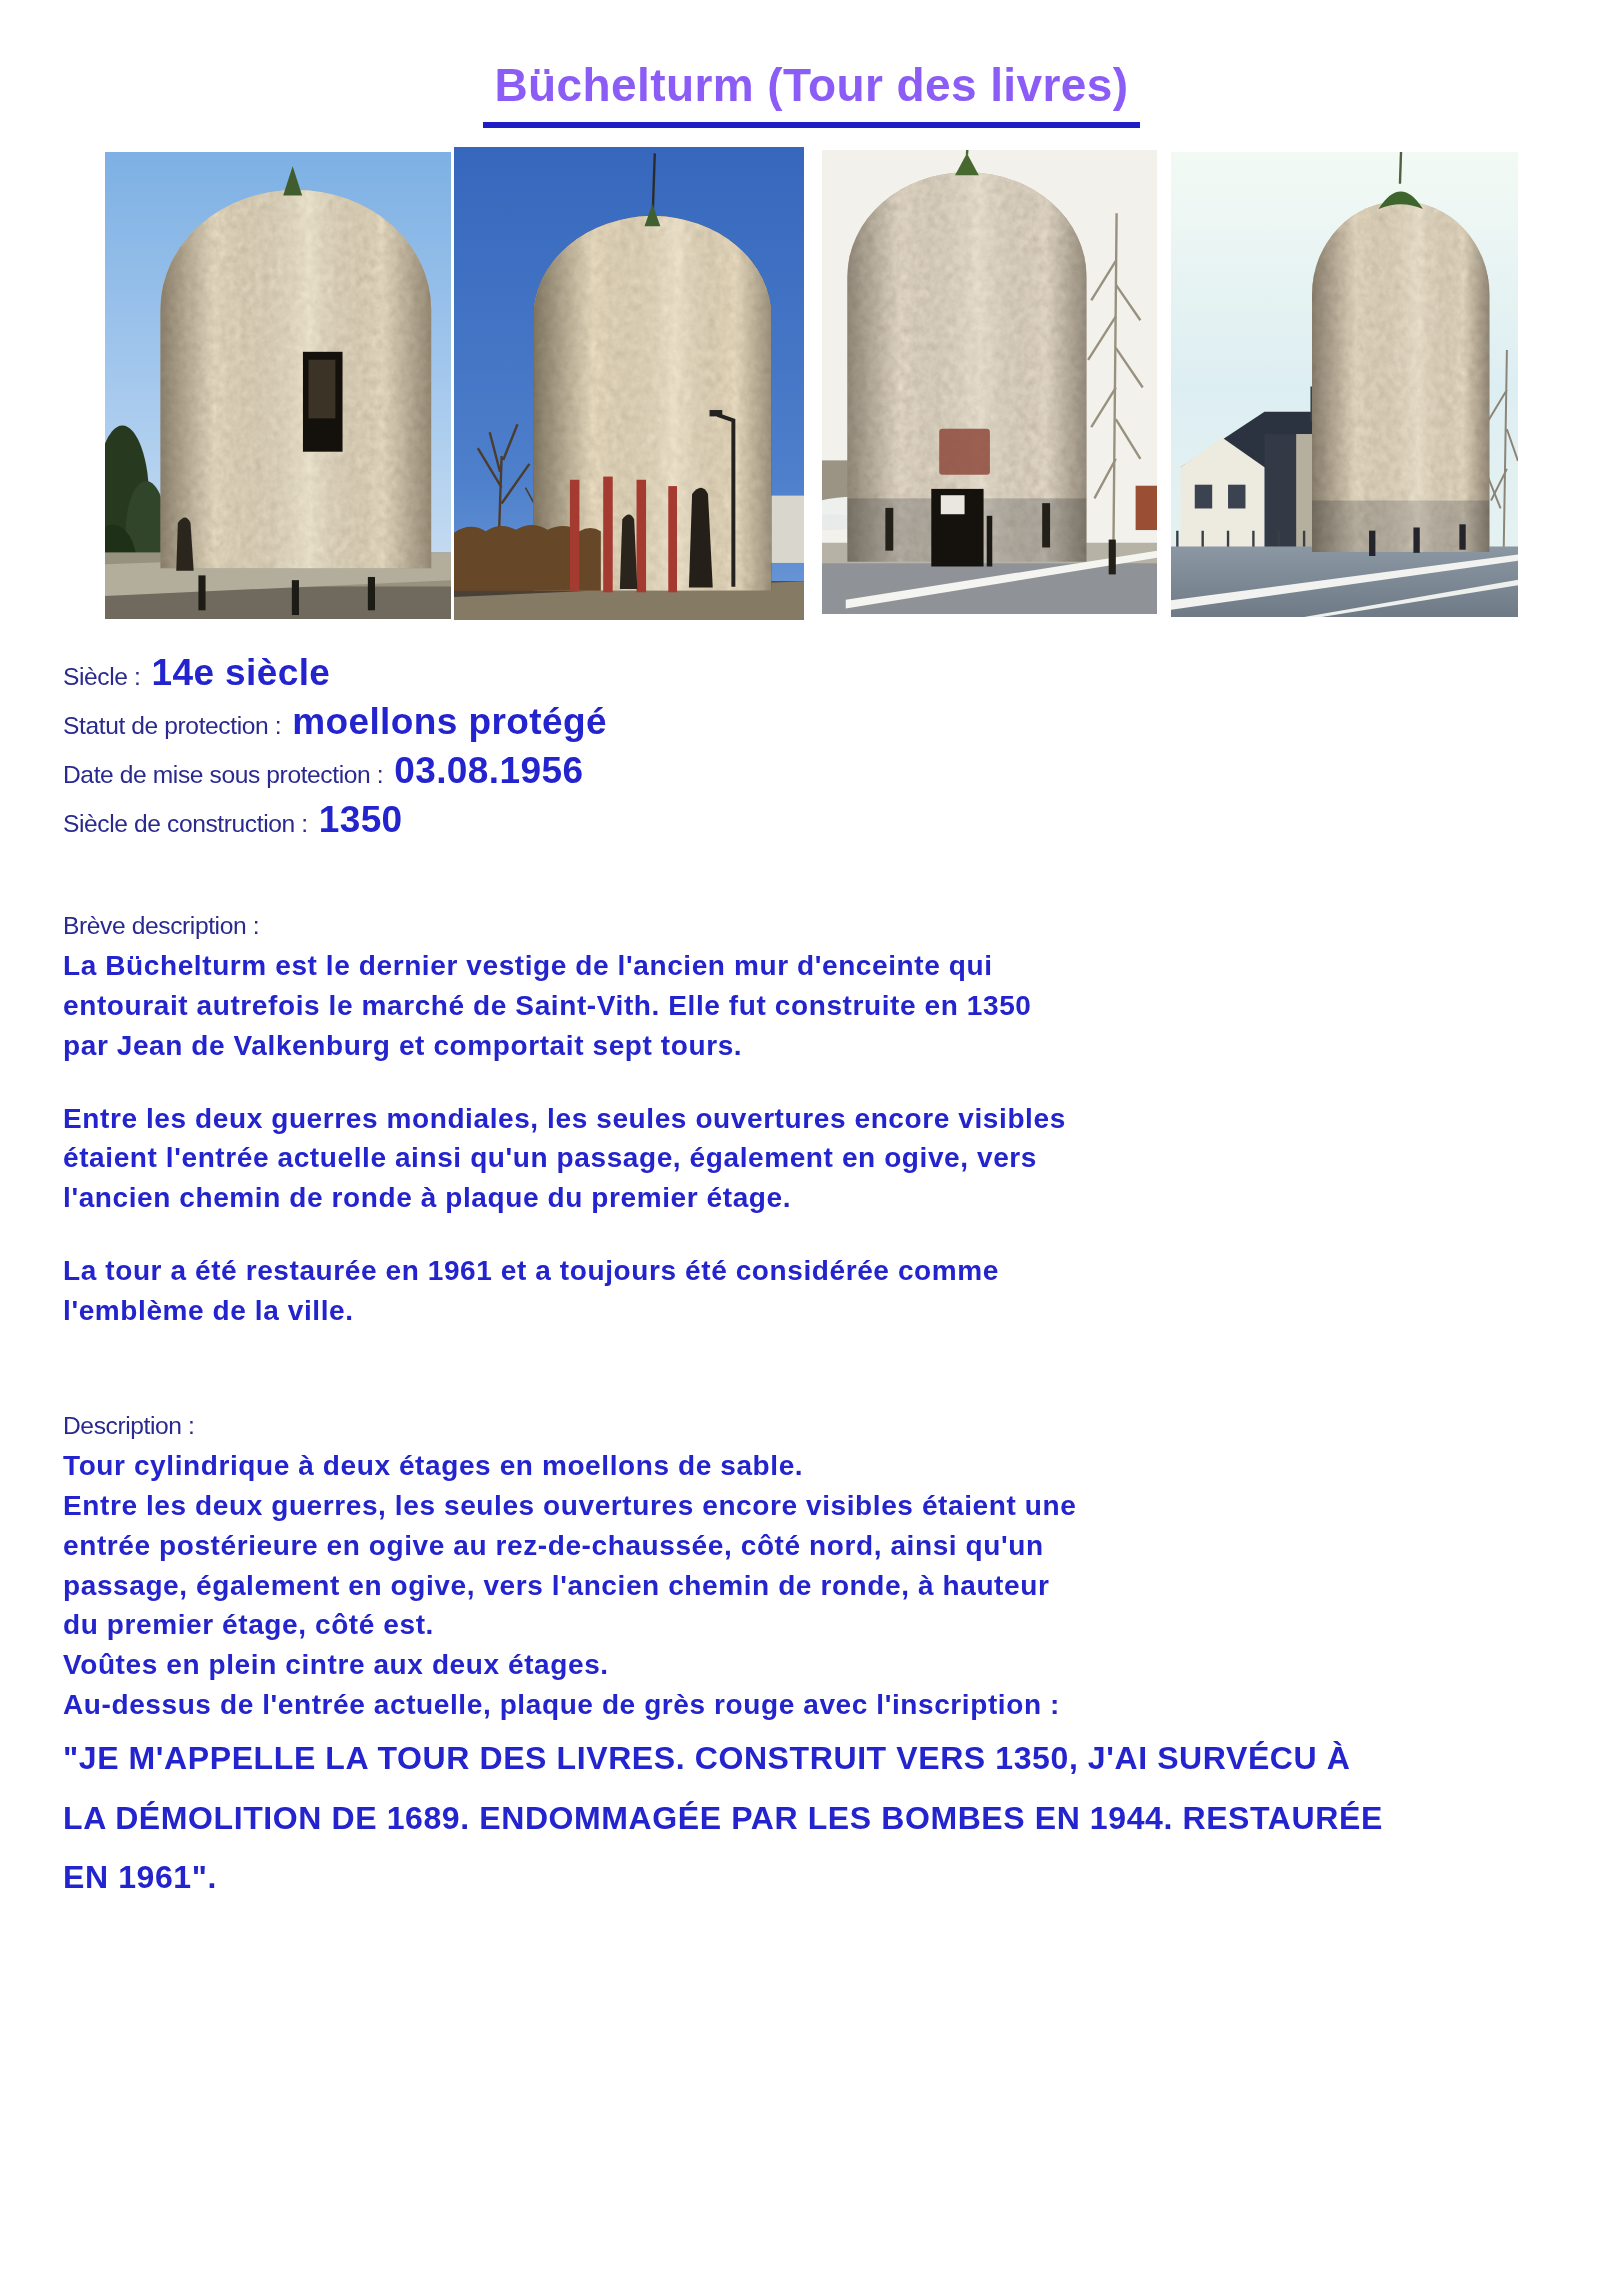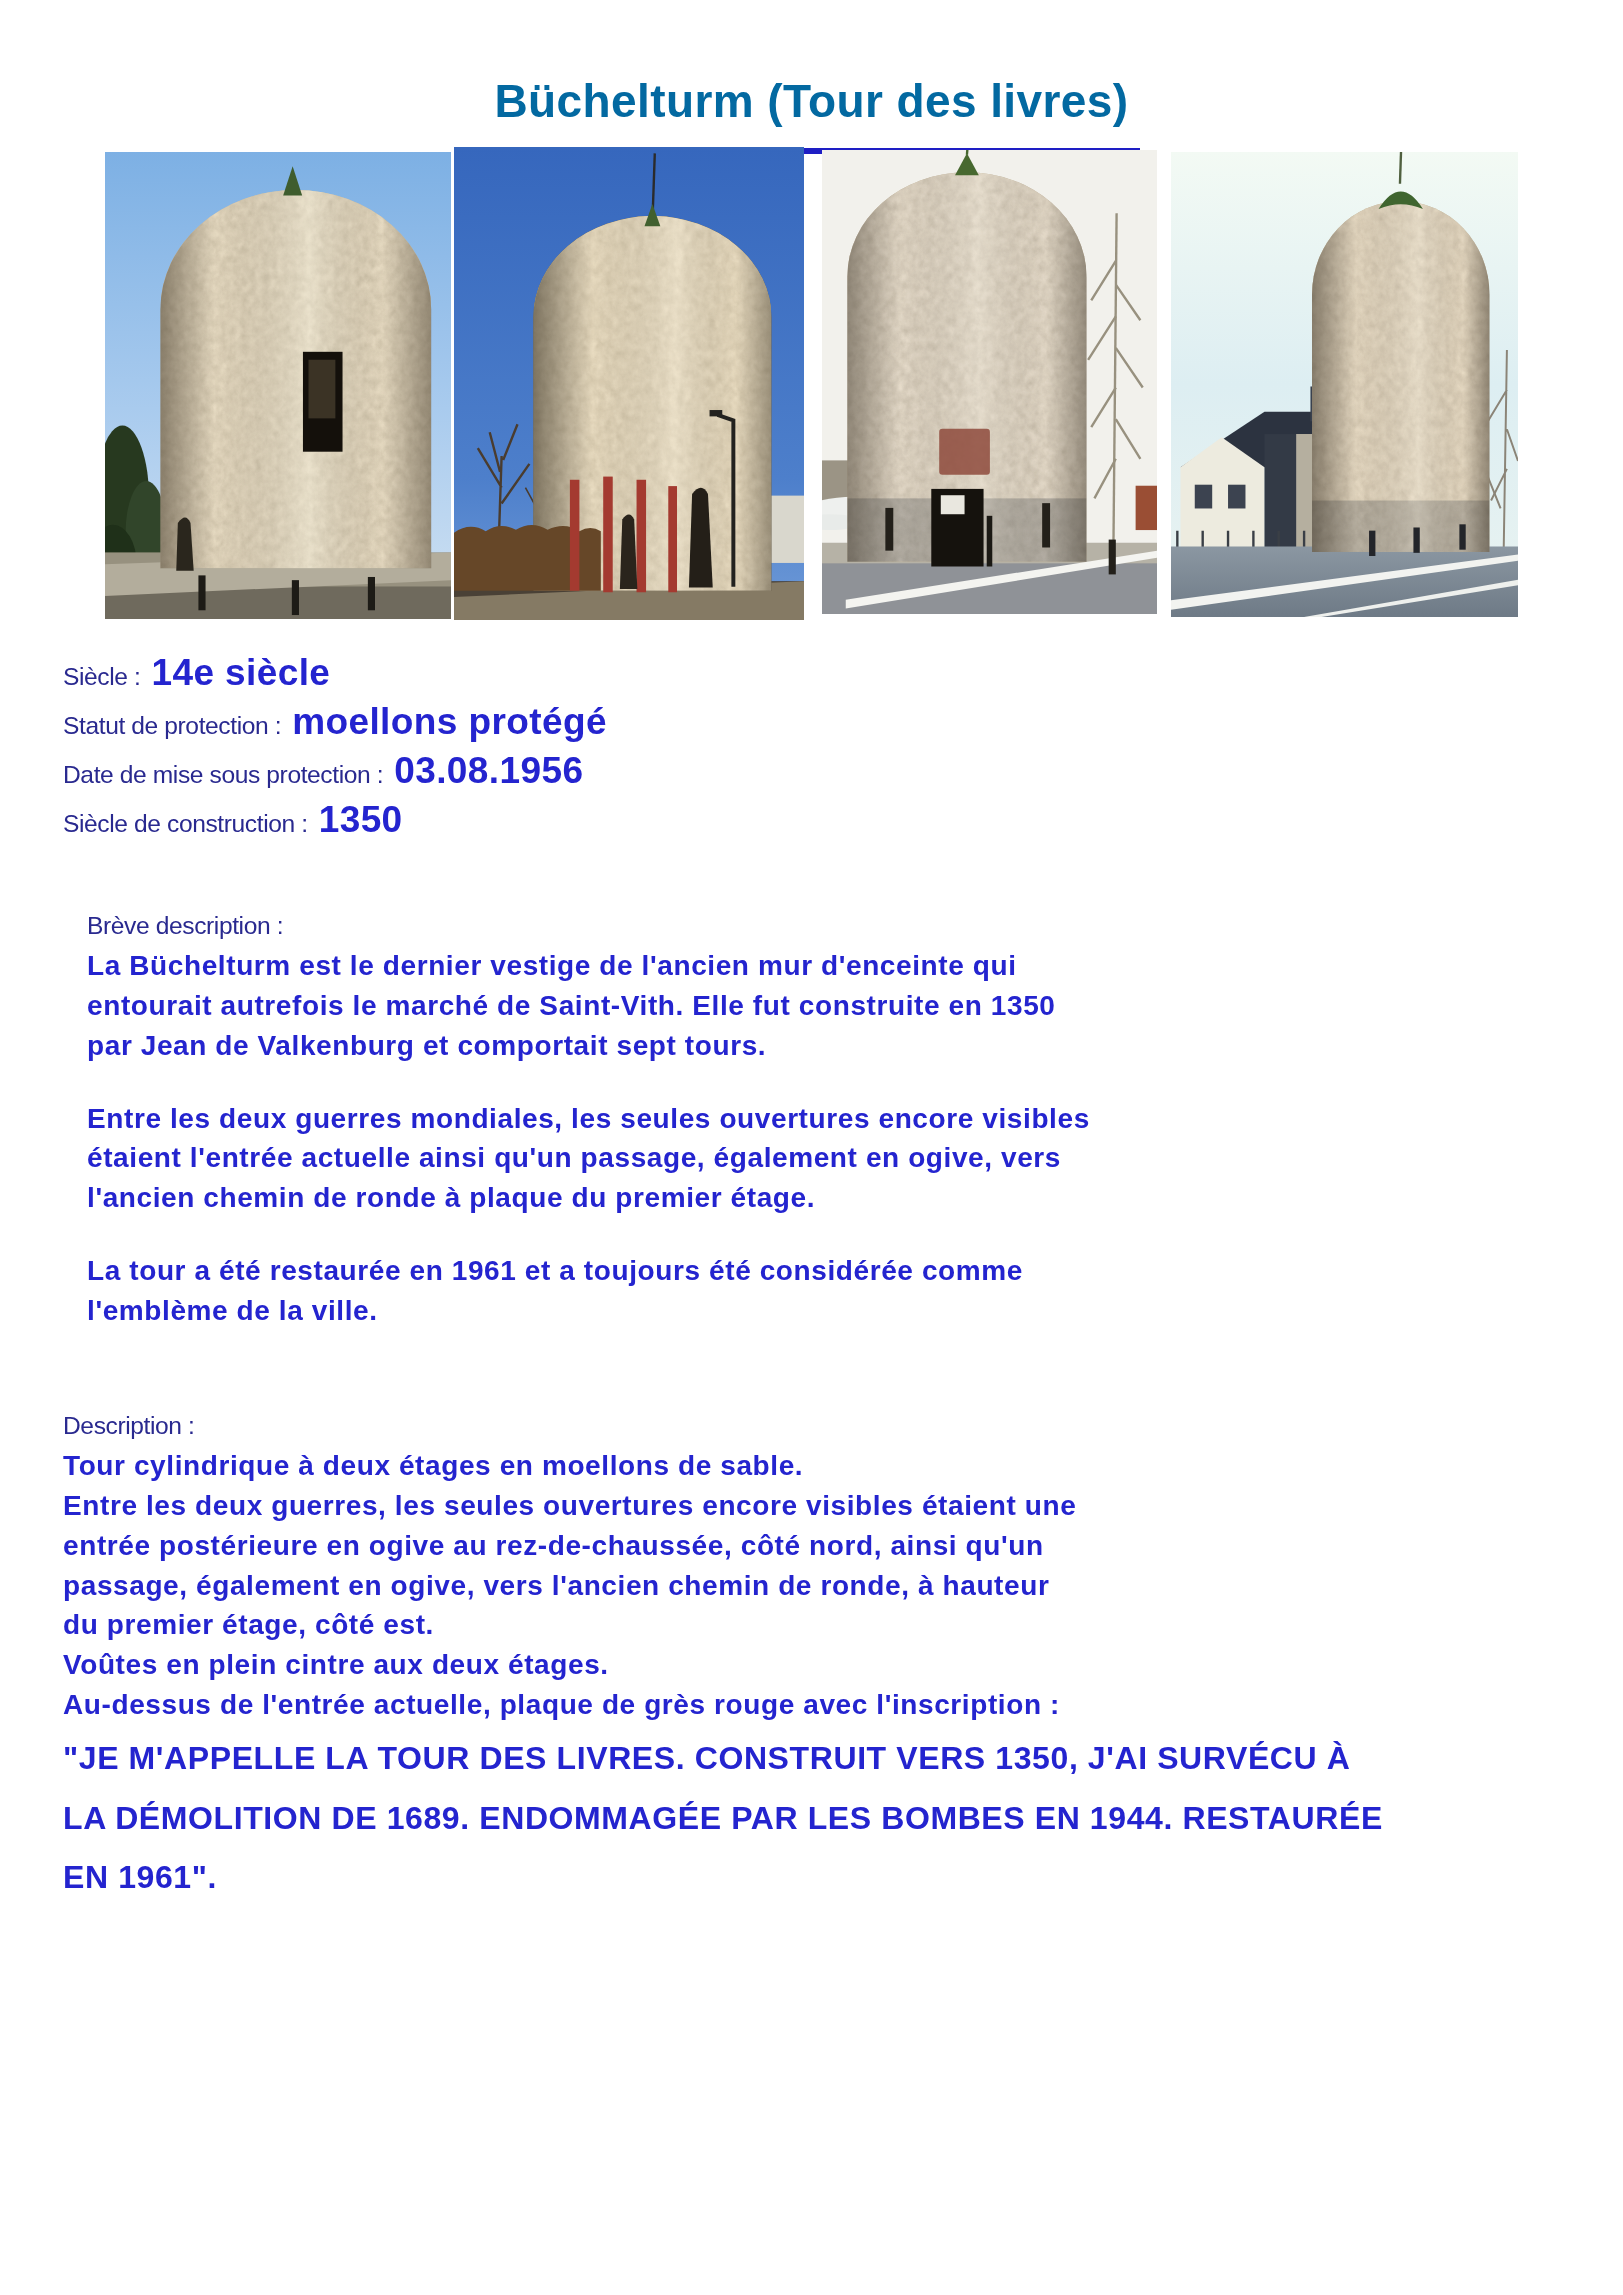--- a/index.html
+++ b/index.html
@@ -1,38 +1,38 @@
 <!DOCTYPE html>
 <html style="font-size:12.7px"><head>
 <meta charset="utf-8">
 <style>
   html,body{margin:0;padding:0;background:#ffffff;}
   body{width:1623px;height:2295px;position:relative;font-family:"Liberation Sans","DejaVu Sans",sans-serif;overflow:hidden;}
 
   .title-wrap{position:absolute;top:60px;left:0;width:1623px;text-align:center;}
   .page-title{
-    display:inline-block;margin:16px;
+    display:inline-block;margin:0;
     font-size:46px;font-weight:bold;letter-spacing:0.4px;
-    color:#0369a1;border-bottom:6.3px solid #1e1ec4;padding:0 11px 21px 11px;line-height:1.1;
+    color:#8b5cf6;border-bottom:6.3px solid #1e1ec4;padding:0 11px 11px 11px;line-height:1.1;
   }
 
   .photos{position:absolute;top:147px;left:105px;width:1419px;height:476px;}
   .photo{position:absolute;display:block;}
   .photo-1{left:0;top:4.8px;}
   .photo-2{left:349px;top:0;}
   .photo-3{left:717px;top:3.2px;}
   .photo-4{left:1066px;top:4.8px;}
 
   .meta{position:absolute;top:652px;left:63px;width:1490px;}
   .meta-row{height:49px;display:flex;align-items:baseline;white-space:nowrap;}
   .meta-label{font-size:24.6px;color:#29298f;letter-spacing:-0.4px;font-weight:normal;}
   .meta-value{font-size:37px;font-weight:bold;color:#2424cf;margin-left:11px;letter-spacing:0.4px;}
 
   .section{position:absolute;left:63px;width:1506px;}
-  .sec-breve{top:912px;margin-left:24px;}
+  .sec-breve{top:912px;}
   .sec-desc{top:1412px;}
   .sec-label{font-size:24.6px;color:#29298f;letter-spacing:-0.4px;margin:0 0 6.3px 0;}
   .body-par{
     margin:0 0 33px 0;
     font-size:28px;font-weight:bold;color:#2424cf;
     line-height:1.42;letter-spacing:0.6px;
     white-space:pre-line;
   }
   .body-par:last-child{margin-bottom:0;}
   .desc-body{margin-bottom:0;}

